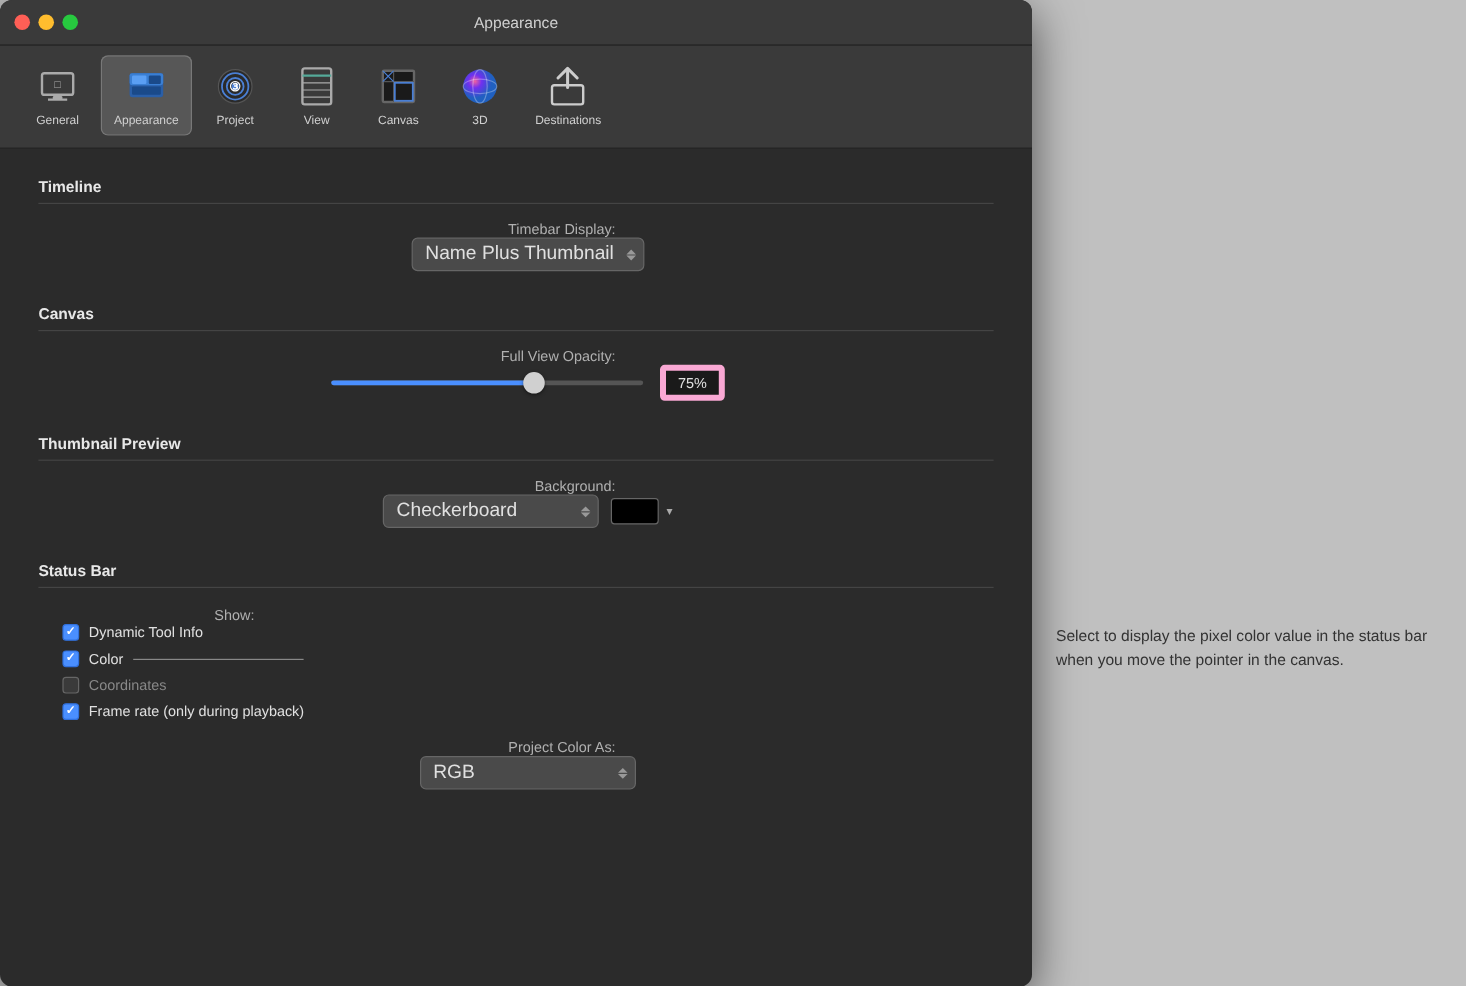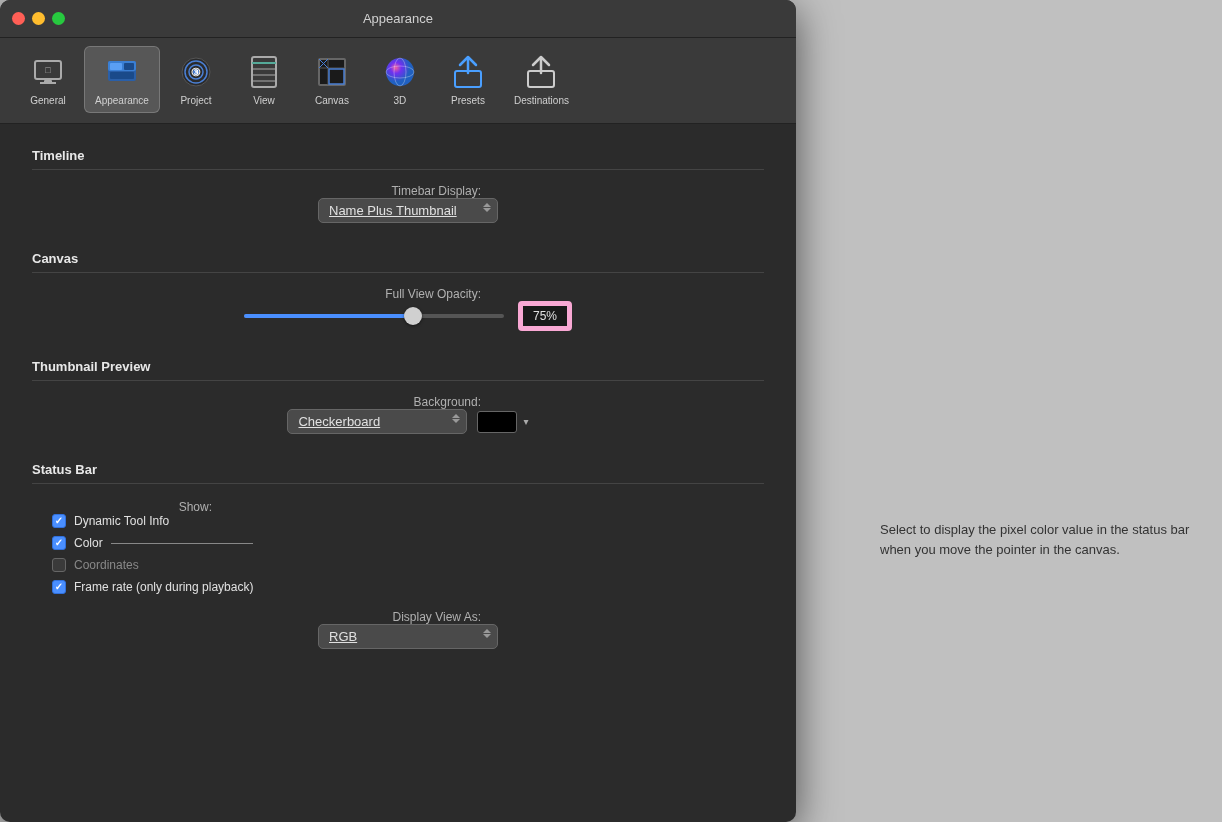--- a/index.html
+++ b/index.html
@@ -8,21 +8,21 @@
       background: #c0c0c0;
       font-family: -apple-system, BlinkMacSystemFont, 'Helvetica Neue', sans-serif;
       display: flex;
       justify-content: flex-start;
       align-items: flex-start;
       width: 1222px;
       min-height: 822px;
     }
 
     .window {
-      width: 796px;
+      width: 860px;
       min-height: 822px;
       background: #2b2b2b;
       border-radius: 10px;
       overflow: hidden;
       box-shadow: 0 10px 40px rgba(0,0,0,0.6);
       display: flex;
       flex-direction: column;
     }
 
     
@@ -139,27 +139,27 @@
       margin-right: 14px;
     }
 
     
     .dropdown {
       background: #4a4a4a;
       border: 1px solid #666;
       border-radius: 5px;
       padding: 4px 24px 4px 10px;
       color: #e0e0e0;
-      font-size: 13px;
+      font-size: 16px;
       position: relative;
       display: flex;
+      align-items: center;
       cursor: pointer;
       user-select: none;
       min-width: 180px;
-      text-decoration: underline;
     }
 
     .dropdown-arrows {
       position: absolute;
       right: 6px;
       display: flex;
       flex-direction: column;
       gap: 1px;
     }
 
@@ -408,30 +408,20 @@
               <stop offset="100%" stop-color="#2060c0"></stop>
             </radialGradient>
           </defs>
           <ellipse cx="17" cy="17" rx="14" ry="6" fill="none" stroke="rgba(255,255,255,0.3)" stroke-width="1"></ellipse>
           <ellipse cx="17" cy="17" rx="6" ry="14" fill="none" stroke="rgba(255,255,255,0.3)" stroke-width="1"></ellipse>
         </svg>
       </div>
       <span class="toolbar-label">3D</span>
     </div>
 
-    <div class="toolbar-item">
-      <div class="toolbar-icon">
-        <svg width="32" height="34" viewBox="0 0 32 34">
-          <rect x="3" y="16" width="26" height="16" rx="2" fill="none" stroke="#4a9fff" stroke-width="2"></rect>
-          <polyline points="16,3 16,18" stroke="#4a9fff" stroke-width="2.5" stroke-linecap="round"></polyline>
-          <polyline points="8,10 16,2 24,10" fill="none" stroke="#4a9fff" stroke-width="2.5" stroke-linecap="round" stroke-linejoin="round"></polyline>
-        </svg>
-      </div>
-      <span class="toolbar-label">Presets</span>
-    </div>
 
     <div class="toolbar-item">
       <div class="toolbar-icon">
         <svg width="32" height="34" viewBox="0 0 32 34">
           <rect x="3" y="16" width="26" height="16" rx="2" fill="none" stroke="#ccc" stroke-width="2"></rect>
           <polyline points="16,3 16,18" stroke="#ccc" stroke-width="2.5" stroke-linecap="round"></polyline>
           <polyline points="8,10 16,2 24,10" fill="none" stroke="#ccc" stroke-width="2.5" stroke-linecap="round" stroke-linejoin="round"></polyline>
         </svg>
       </div>
       <span class="toolbar-label">Destinations</span>
@@ -521,21 +511,21 @@
           <div class="checkbox-item">
             <div class="checkbox checked">
               <span class="checkbox-check">✓</span>
             </div>
             <span class="checkbox-label">Frame rate (only during playback)</span>
           </div>
         </div>
       </div>
 
       <div class="setting-row" style="margin-top:16px;">
-        <span class="setting-label">Display View As:</span>
+        <span class="setting-label">Project Color As:</span>
         <div class="dropdown">
           <span>RGB</span>
           <div class="dropdown-arrows">
             <div class="dropdown-arrow-up"></div>
             <div class="dropdown-arrow-down"></div>
           </div>
         </div>
       </div>
     </div>
 

